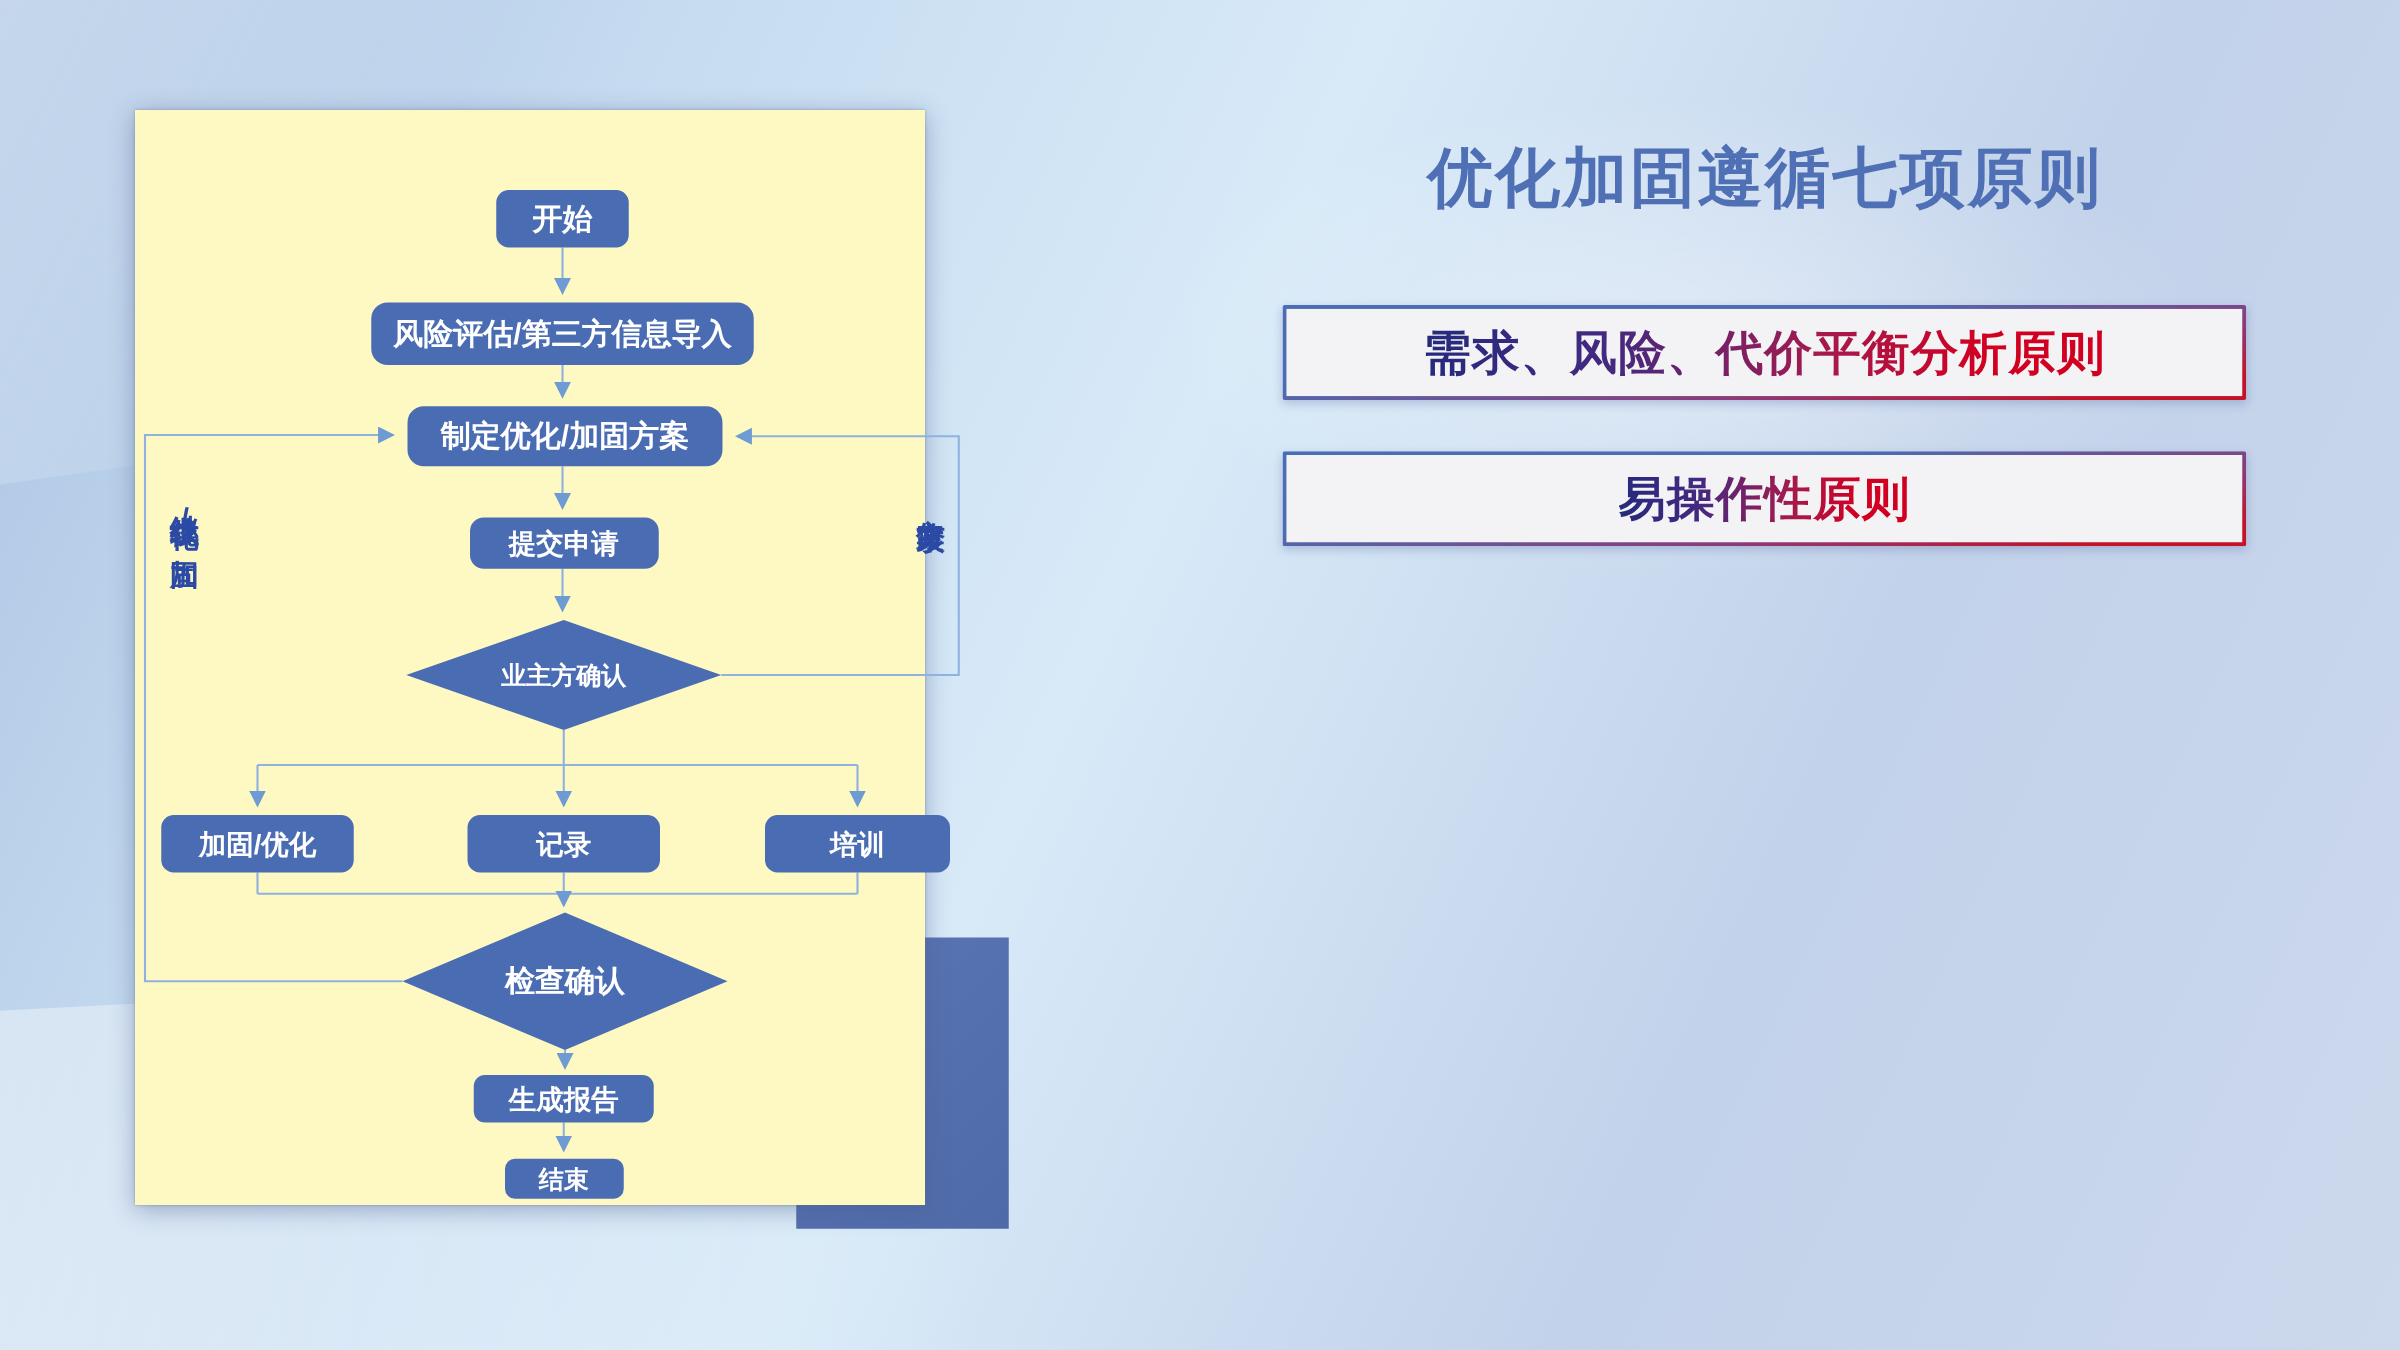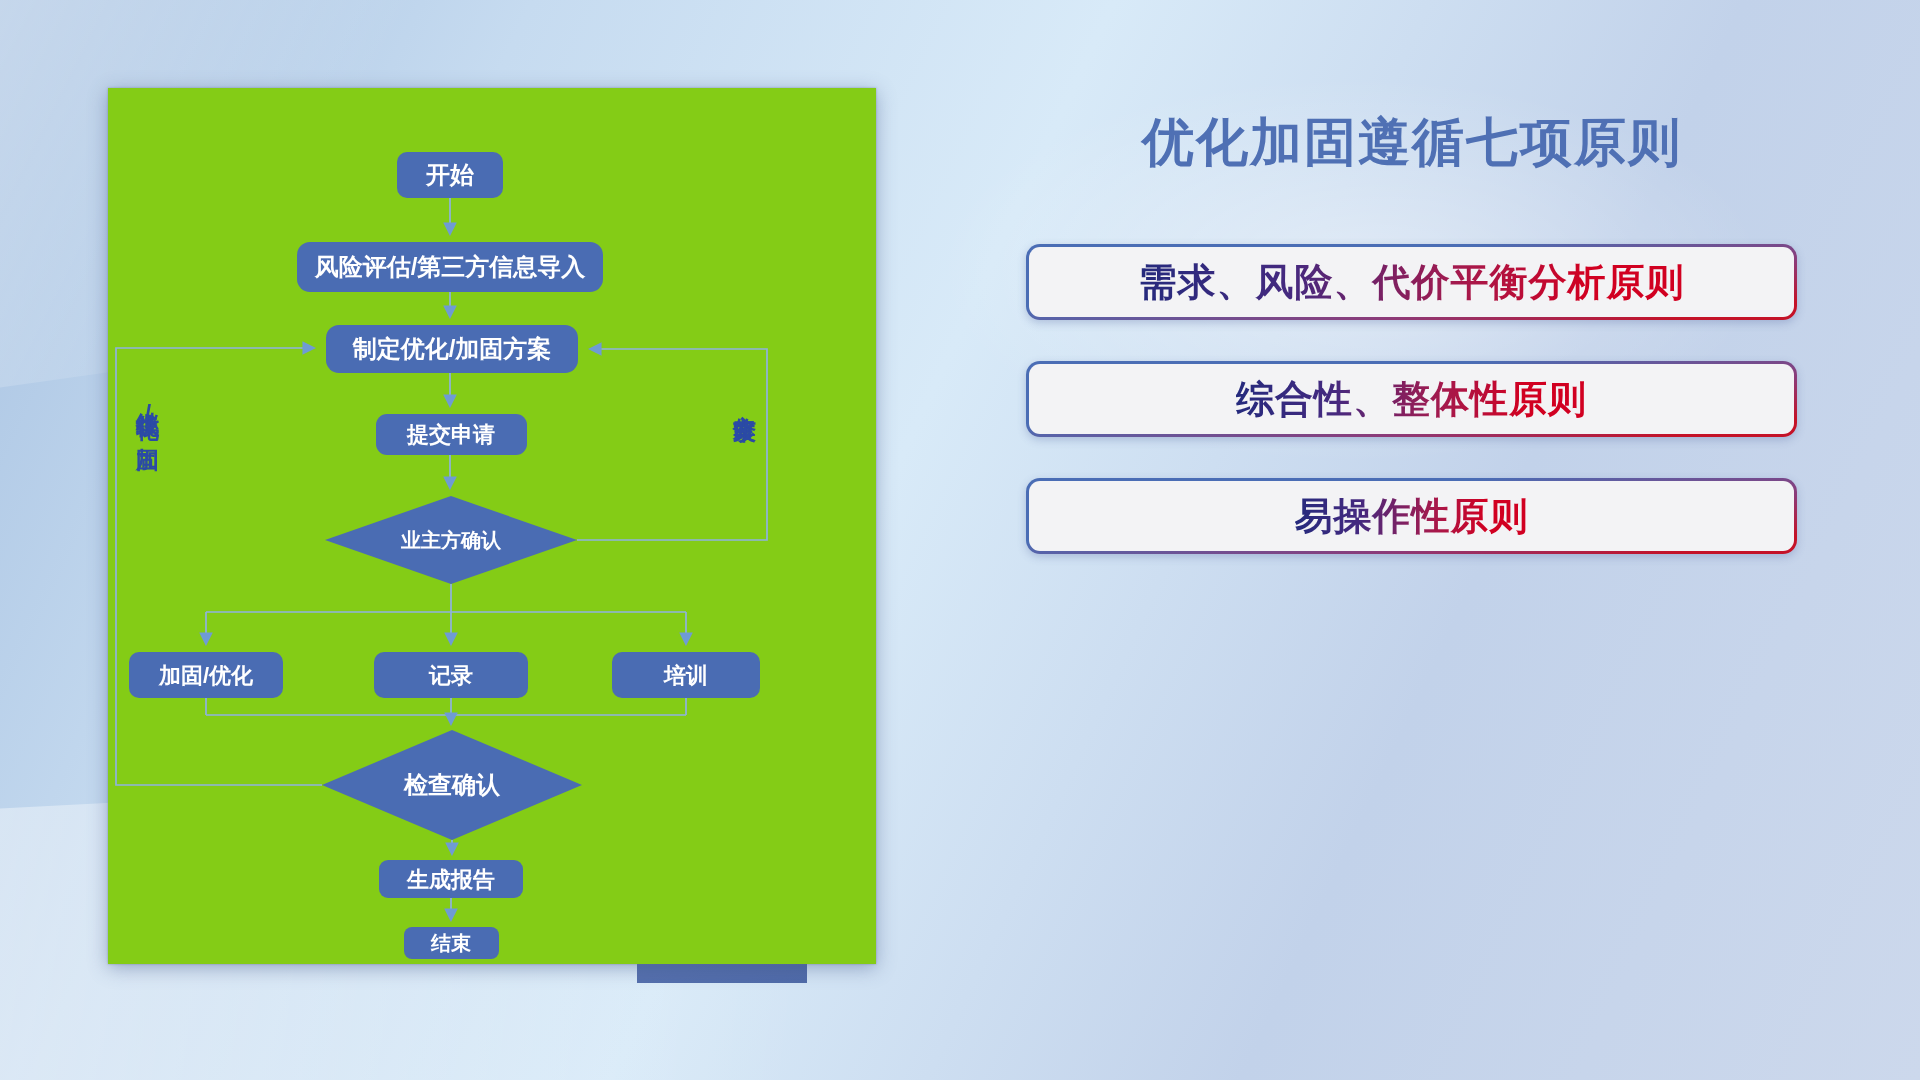--- a/index.html
+++ b/index.html
@@ -12,34 +12,34 @@
     background:linear-gradient(125deg,rgba(255,255,255,.55),rgba(255,255,255,0) 60%);
     transform:rotate(-8deg);pointer-events:none;}
   .bg-streak2{position:absolute;left:900px;top:60px;width:900px;height:420px;
     background:radial-gradient(ellipse at 50% 50%,rgba(255,255,255,.40),rgba(255,255,255,0) 65%);pointer-events:none;}
   .bg-streak3{position:absolute;left:-100px;top:780px;width:1300px;height:320px;
     background:linear-gradient(100deg,rgba(255,255,255,.45),rgba(255,255,255,0) 70%);
     transform:rotate(-3deg);pointer-events:none;}
 
   .accent-rect{position:absolute;left:637px;top:750px;width:170px;height:233px;
     background:linear-gradient(135deg,#5b76b4,#4f6aa8);}
-  .flow-card{position:absolute;left:108px;top:88px;width:768px;height:876px;background:#84cc16;
+  .flow-card{position:absolute;left:108px;top:88px;width:632px;height:876px;background:#fef9c3;
     box-shadow:0 4px 18px rgba(70,90,140,.45),0 0 2px rgba(110,120,150,.6);}
   .flow-card svg{position:absolute;left:0;top:0;}
   .vlabel{position:absolute;writing-mode:vertical-lr;text-orientation:upright;
     color:#2b4aa5;font-weight:bold;font-size:23px;letter-spacing:2px;line-height:1;}
   .vlabel.left{left:28px;top:305px;}
   .vlabel.right{left:625px;top:308px;}
 
   .panel-title{position:absolute;left:1026px;top:103px;width:772px;height:80px;
     display:flex;align-items:center;justify-content:center;
     font-size:52px;font-weight:bold;color:#4f70b4;letter-spacing:2px;}
   .principles{position:absolute;left:1026px;top:244px;width:771px;
     display:flex;flex-direction:column;gap:41px;}
-  .principle-box{height:70px;border-radius:14px;border:3px solid transparent;
+  .principle-box{height:70px;border-radius:2px;border:3px solid transparent;
     background:linear-gradient(#f3f3f5,#f3f3f5) padding-box,
                linear-gradient(172deg,#4a6db5 35%,#8c3a78 68%,#c41228 90%) border-box;
     box-shadow:0 3px 8px rgba(80,100,160,.30);
     display:flex;align-items:center;justify-content:center;}
   .principle-text{font-size:38px;font-weight:bold;
     background:linear-gradient(90deg,#252a7d 0%,#45297f 28%,#a31a4e 58%,#d10021 82%);
     -webkit-background-clip:text;background-clip:text;color:transparent;letter-spacing:1px;}
 
   .flow-text{fill:#ffffff;font-weight:bold;text-anchor:middle;}
 </style>
@@ -110,18 +110,15 @@
   <div class="vlabel right">方案修改</div>
 </div>
 
 <div class="panel-title">优化加固遵循七项原则</div>
 
 <div class="principles">
   <div class="principle-box">
     <span class="principle-text">需求、风险、代价平衡分析原则</span>
   </div>
   <div class="principle-box">
-    <span class="principle-text">综合性、整体性原则</span>
-  </div>
-  <div class="principle-box">
     <span class="principle-text">易操作性原则</span>
   </div>
 </div>
 
 </body></html>

